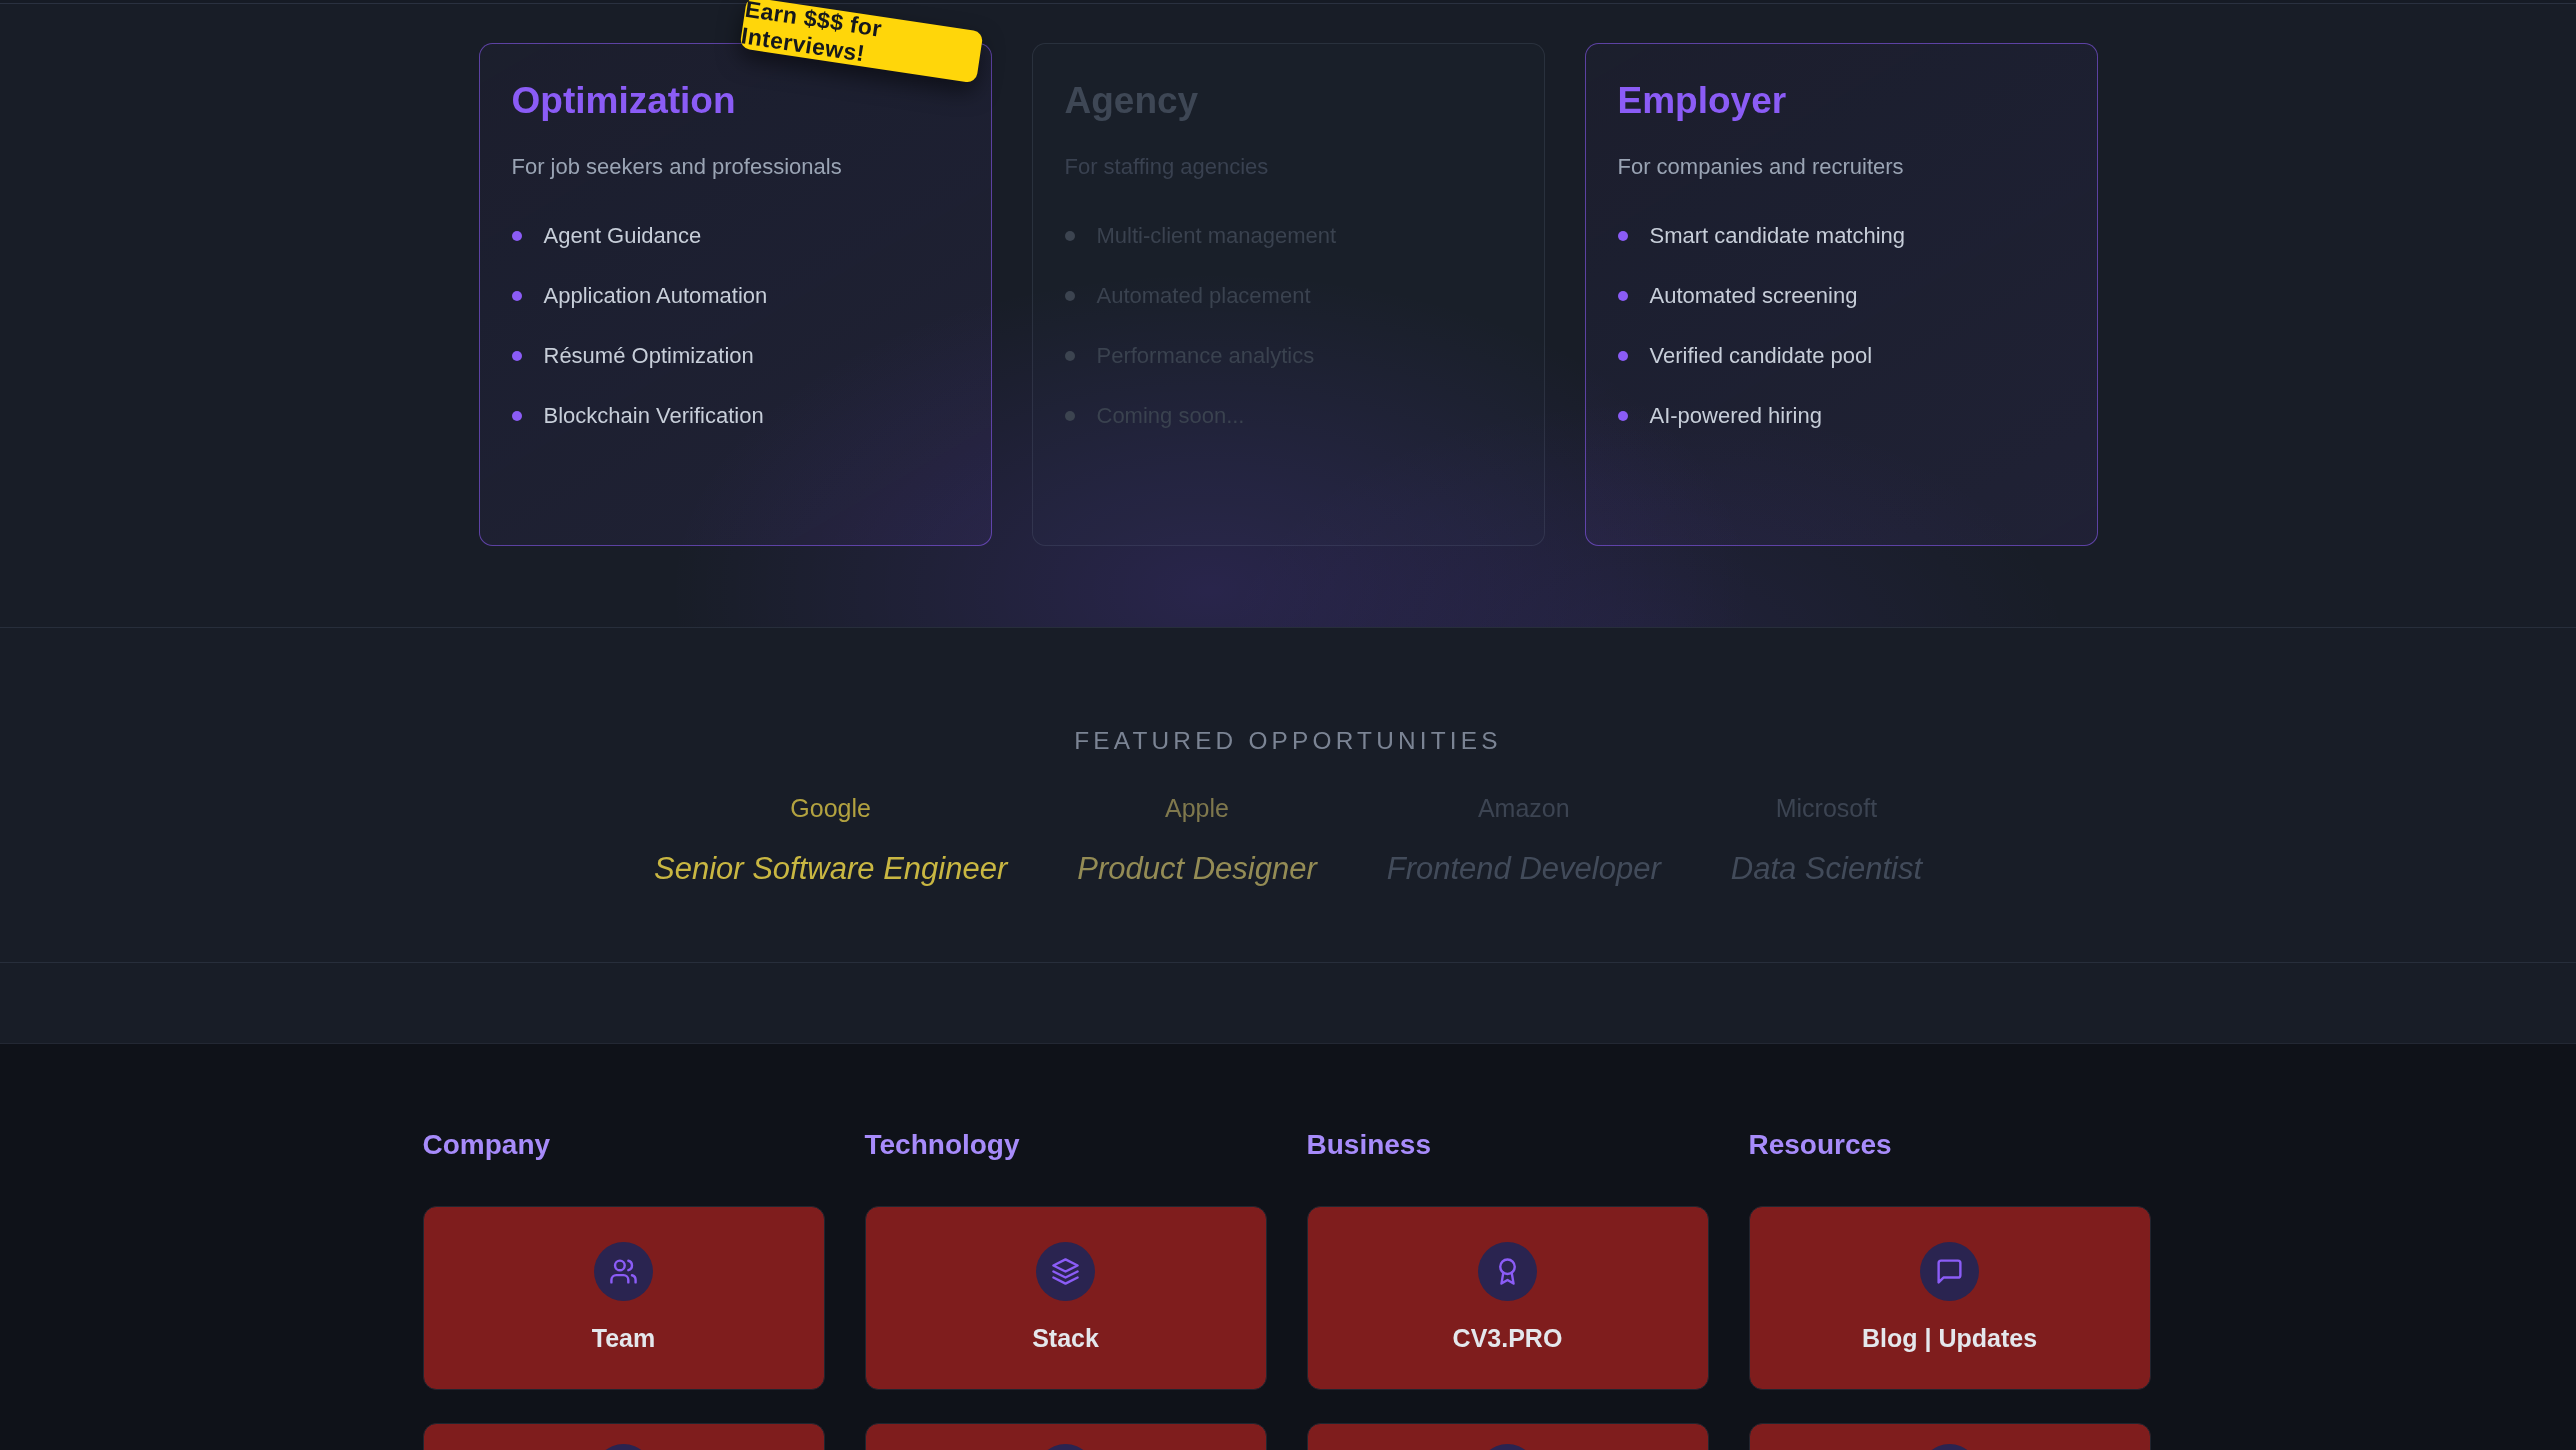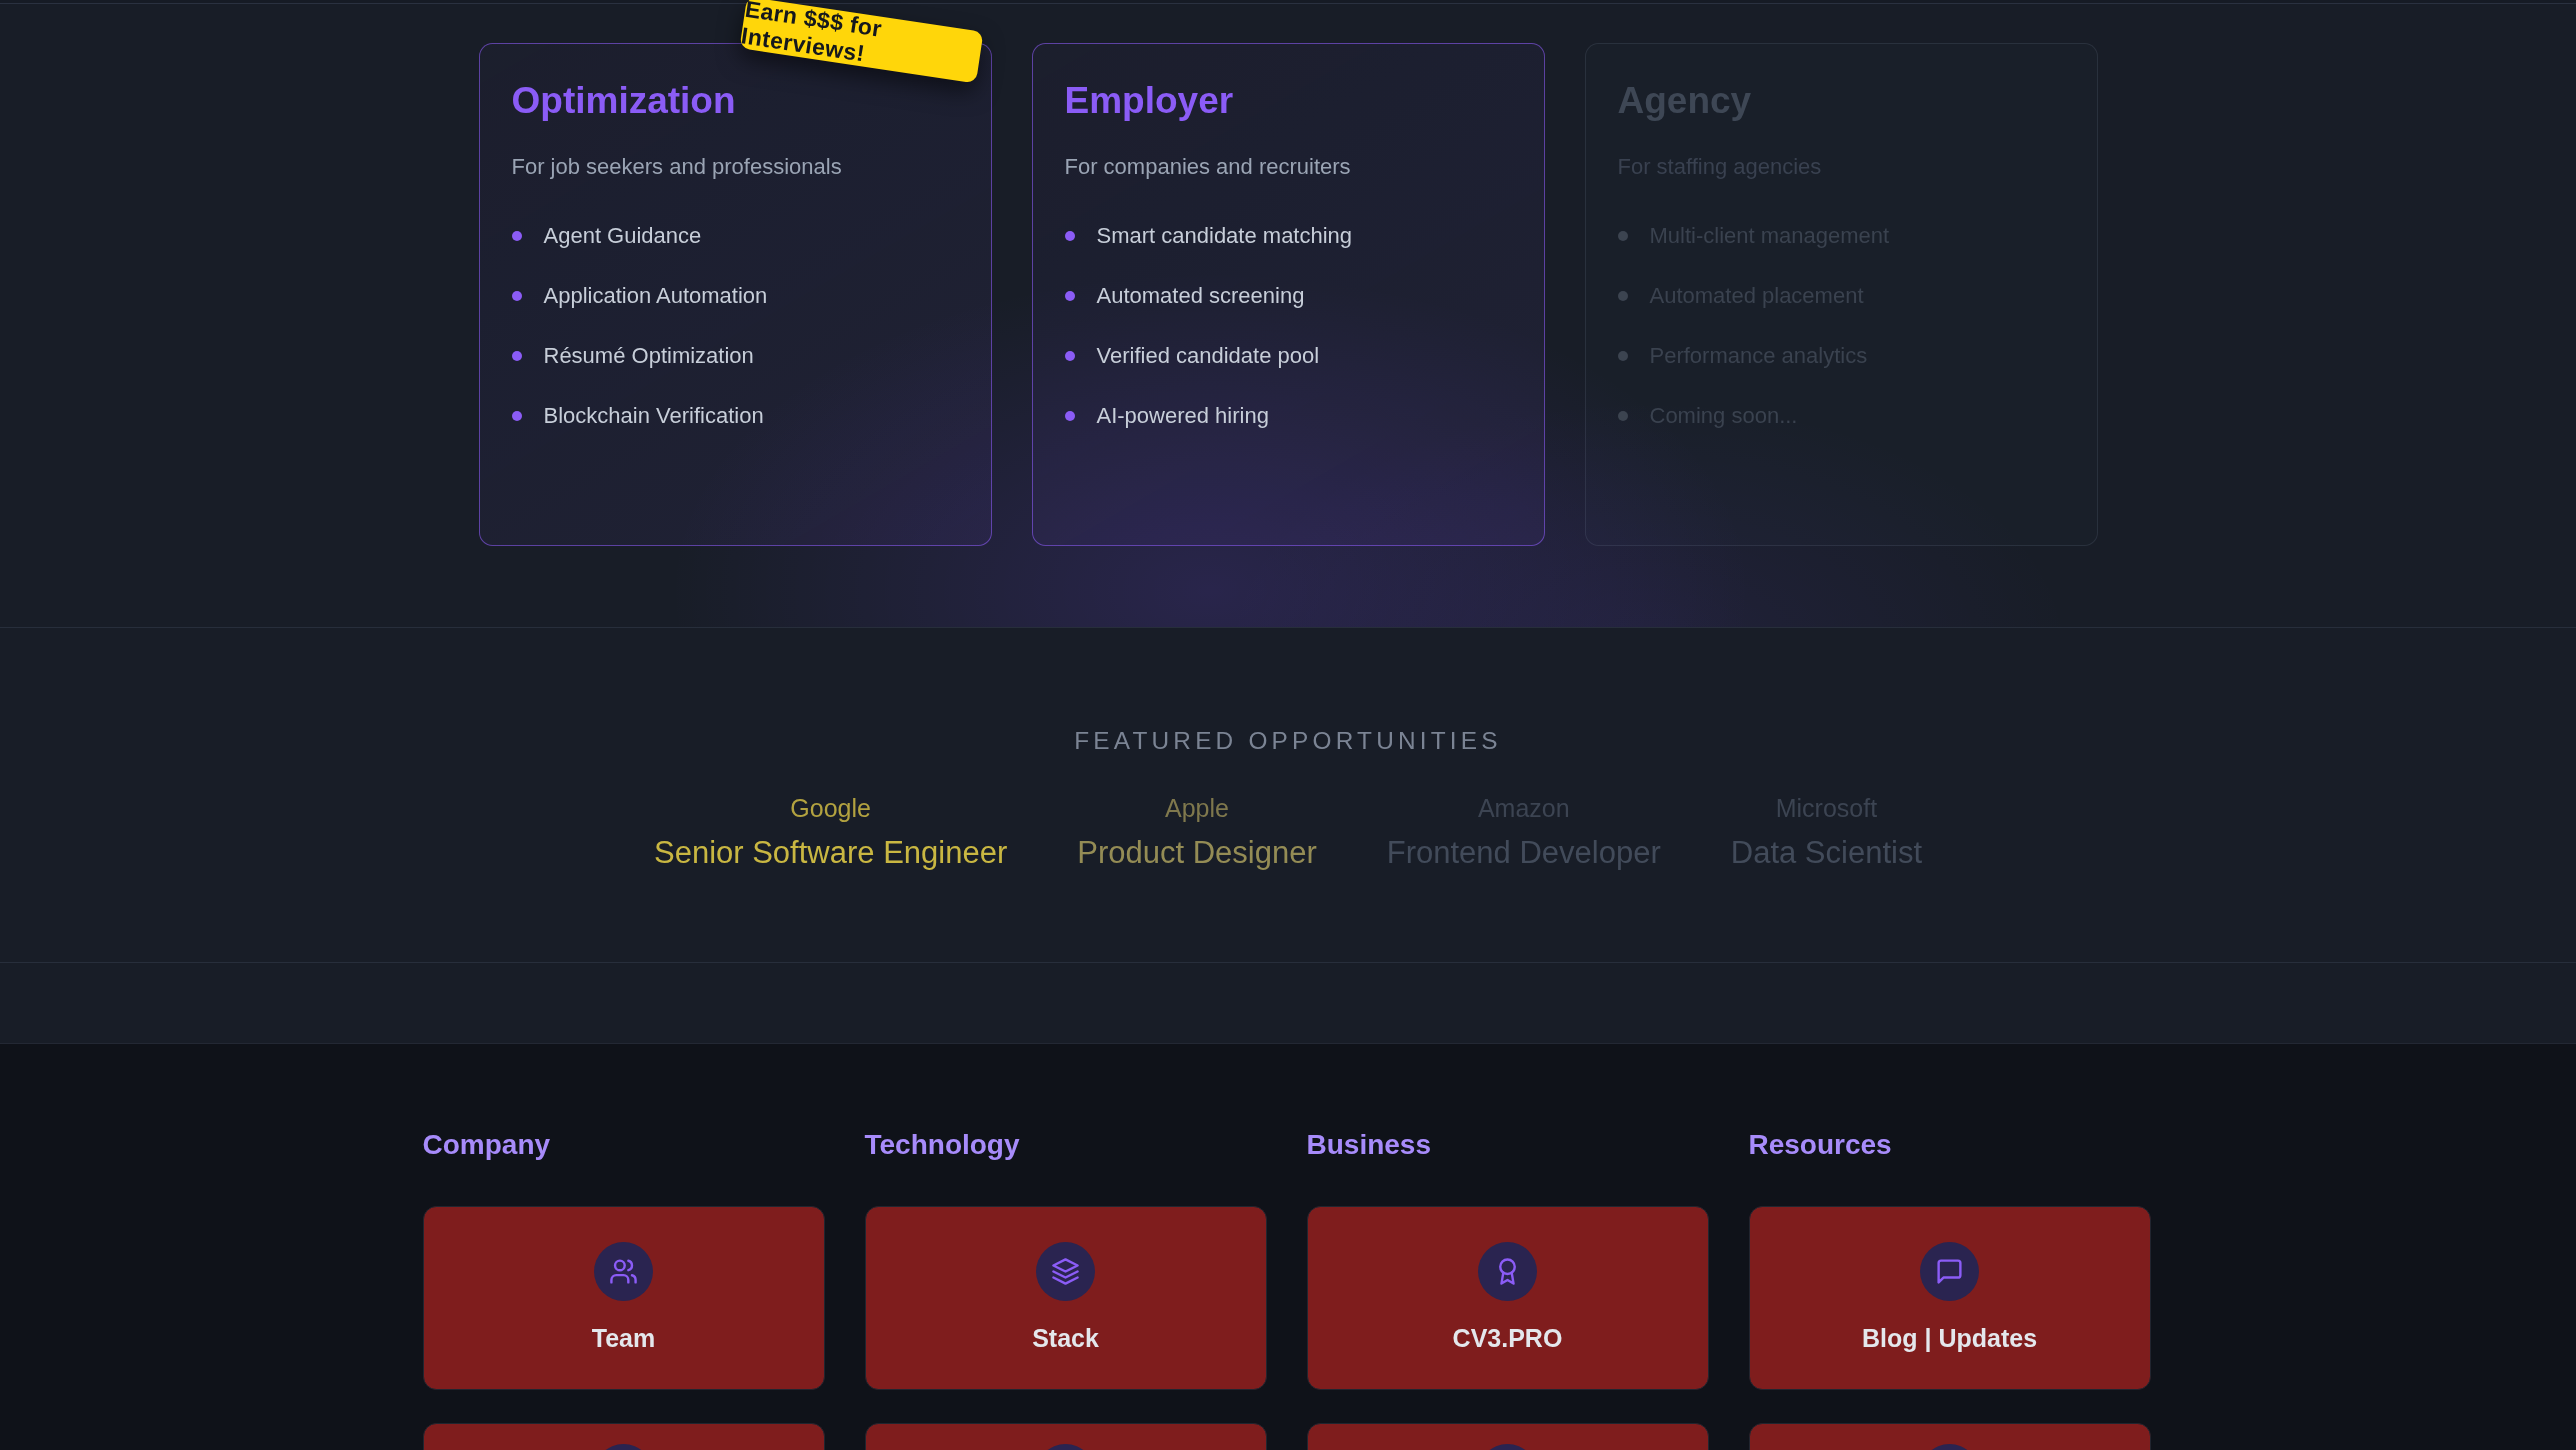--- a/index.html
+++ b/index.html
@@ -54,21 +54,21 @@
     position:absolute;left:0;top:627px;width:100%;height:335px;
     border-top:0.8px solid #272e3b;background:#181d27;
   }
   .featured-heading{
     margin-top:99px;text-align:center;
     font-size:24.4px;letter-spacing:4.2px;color:#7b8494;
   }
   .jobs-row{display:flex;justify-content:center;gap:70px;margin-top:39px;}
   .job{text-align:center;cursor:pointer;}
   .job-company{font-size:25px;line-height:29px;}
-  .job-title{font-size:31px;line-height:35px;margin-top:12px;}
+  .job-title{font-size:31px;line-height:35px;margin-top:28px;font-style:italic;}
   .job.active .job-company{color:#b2a240;}
   .job.active .job-title{color:#c9b742;}
   .job.fading .job-company{color:#7f784d;}
   .job.fading .job-title{color:#948c55;}
   .job.dim .job-company{color:#3c4452;}
   .job.dim .job-title{color:#424b5a;}
   
   .band{
     position:absolute;left:0;top:962px;width:100%;height:81px;
     border-top:0.8px solid #272e3b;background:#181d27;
@@ -122,62 +122,62 @@
               <span class="dot"></span>
               <span>Résumé Optimization</span>
             </li>
           <li class="feature">
               <span class="dot"></span>
               <span>Blockchain Verification</span>
             </li>
         </ul>
       </div>
 
+      <div class="plan-card disabled">
+        <div class="plan-title">Agency</div>
+        <div class="plan-desc">For staffing agencies</div>
+        <ul class="plan-features">
+          <li class="feature">
+              <span class="dot"></span>
+              <span>Multi-client management</span>
+            </li>
+          <li class="feature">
+              <span class="dot"></span>
+              <span>Automated placement</span>
+            </li>
+          <li class="feature">
+              <span class="dot"></span>
+              <span>Performance analytics</span>
+            </li>
+          <li class="feature">
+              <span class="dot"></span>
+              <span>Coming soon...</span>
+            </li>
+        </ul>
+      </div>
+
       <div class="plan-card">
         <div class="plan-title">Employer</div>
         <div class="plan-desc">For companies and recruiters</div>
         <ul class="plan-features">
           <li class="feature">
               <span class="dot"></span>
               <span>Smart candidate matching</span>
             </li>
           <li class="feature">
               <span class="dot"></span>
               <span>Automated screening</span>
             </li>
           <li class="feature">
               <span class="dot"></span>
               <span>Verified candidate pool</span>
             </li>
           <li class="feature">
               <span class="dot"></span>
               <span>AI-powered hiring</span>
-            </li>
-        </ul>
-      </div>
-
-      <div class="plan-card disabled">
-        <div class="plan-title">Agency</div>
-        <div class="plan-desc">For staffing agencies</div>
-        <ul class="plan-features">
-          <li class="feature">
-              <span class="dot"></span>
-              <span>Multi-client management</span>
-            </li>
-          <li class="feature">
-              <span class="dot"></span>
-              <span>Automated placement</span>
-            </li>
-          <li class="feature">
-              <span class="dot"></span>
-              <span>Performance analytics</span>
-            </li>
-          <li class="feature">
-              <span class="dot"></span>
-              <span>Coming soon...</span>
             </li>
         </ul>
       </div>
 
     </div>
 
     <div class="promo-badge">Earn $$$ for Interviews!</div>
   </section>
 
   <section class="section-featured">

